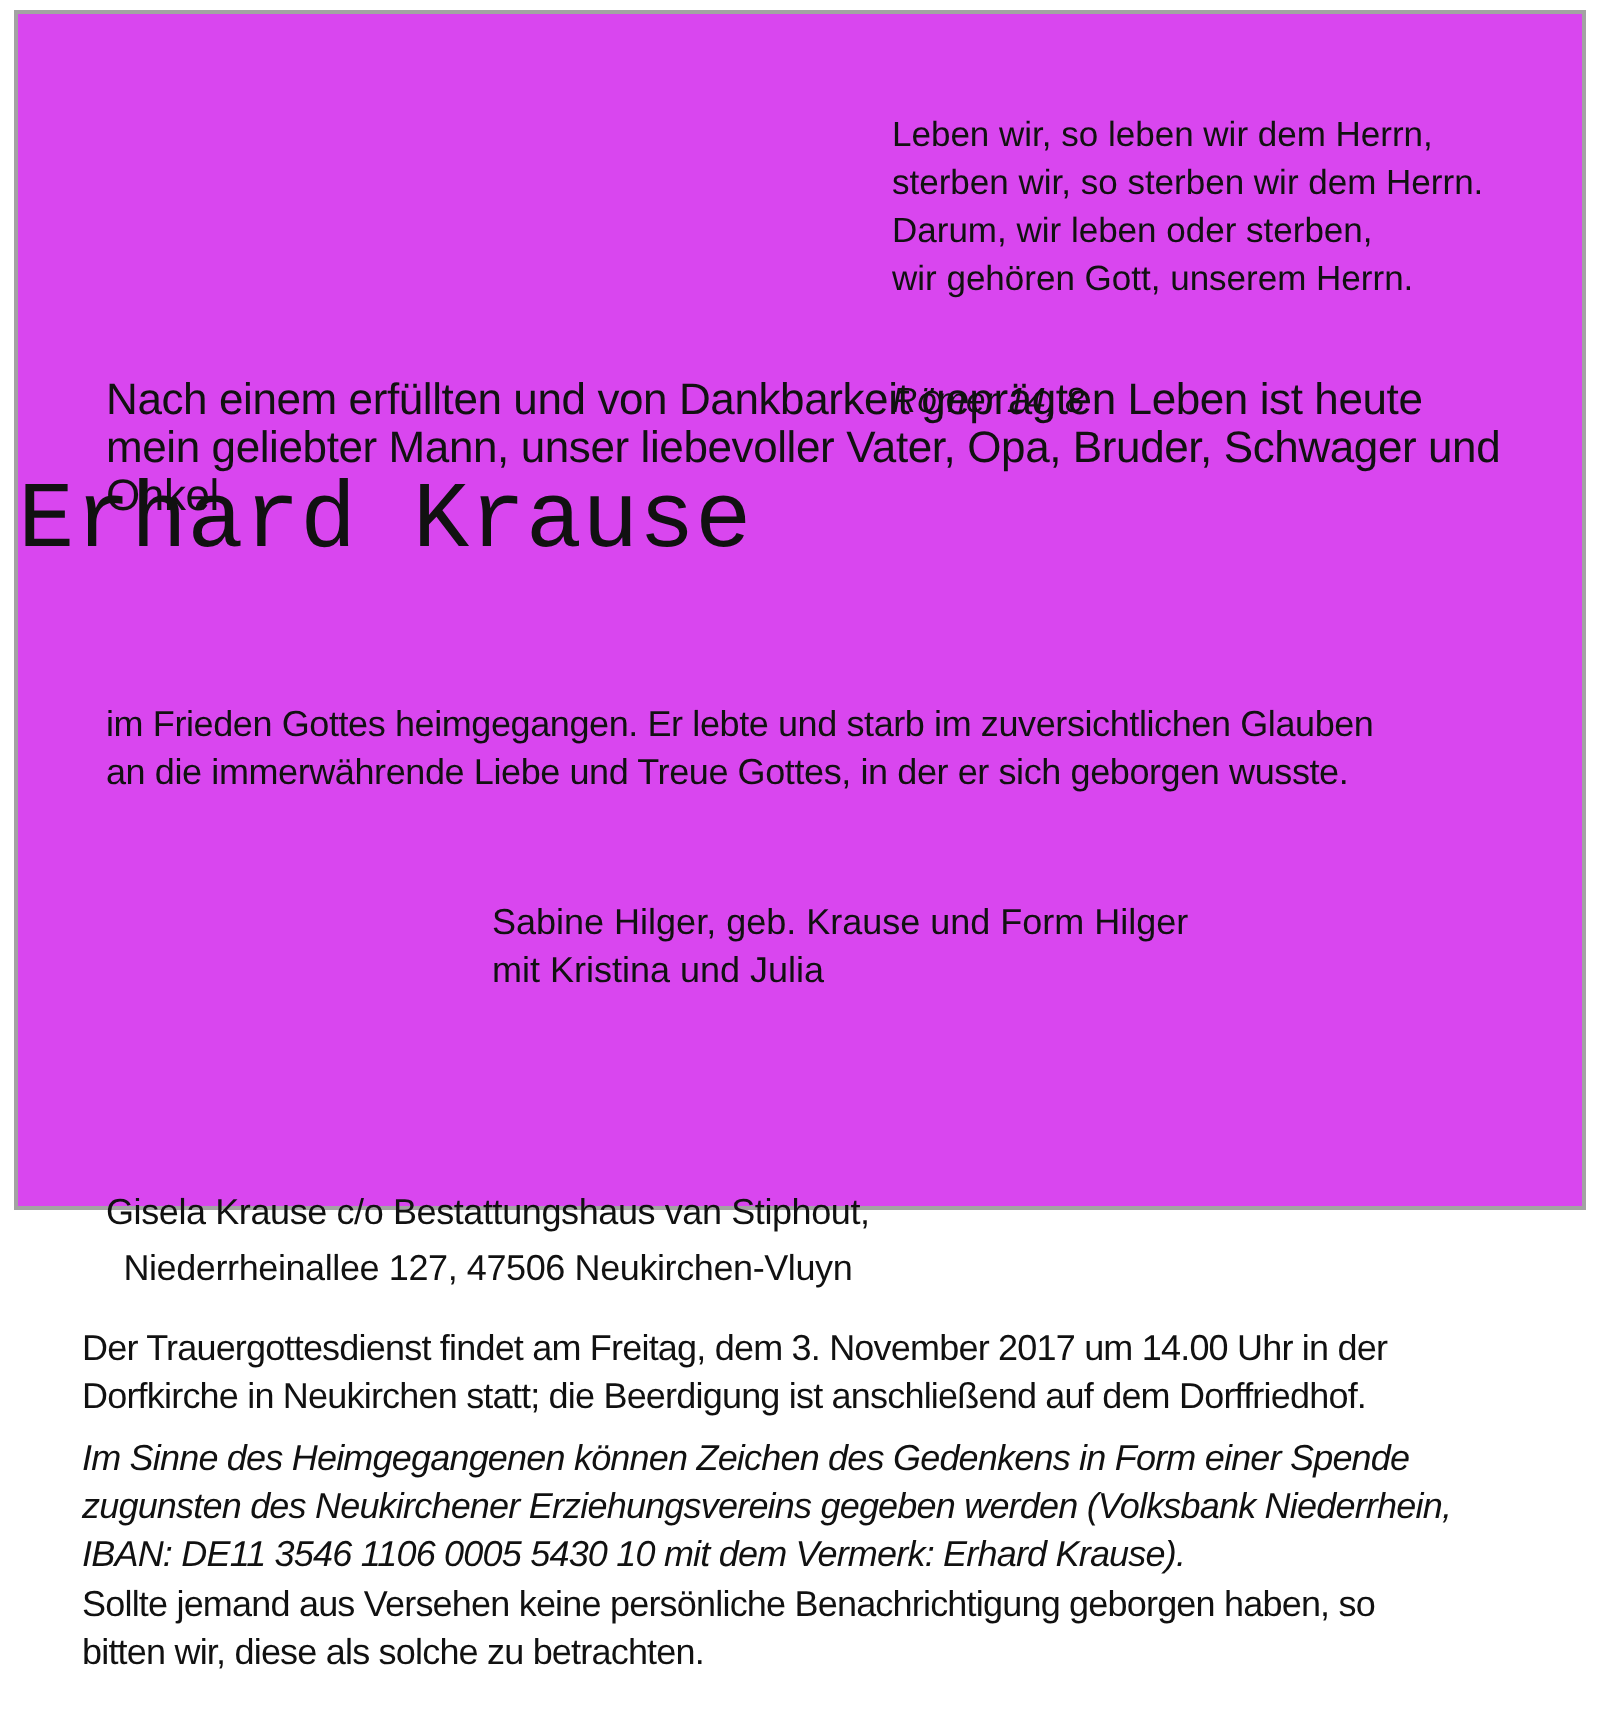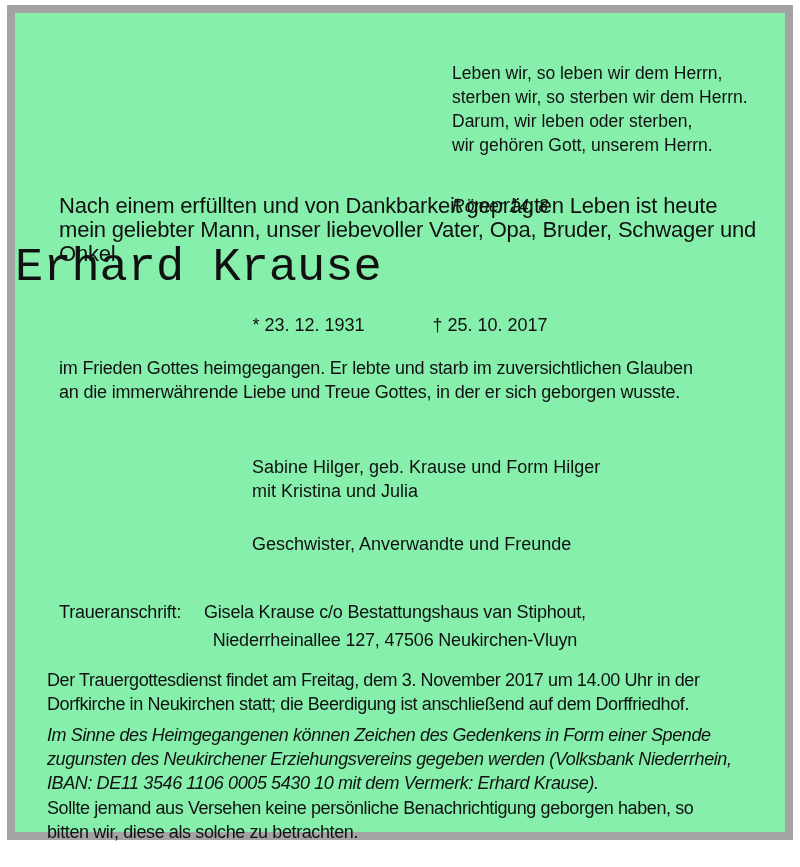--- a/index.html
+++ b/index.html
@@ -16,24 +16,24 @@
     position: relative;
     width: 800px;
     height: 867px;
     background: #ffffff;
   }
   .frame {
     position: absolute;
     left: 7px;
     top: 5px;
     width: 786px;
-    height: 835px;
-    border: 8px solid #a3a3a3;
+    height: 600px;
+    border: 2px solid #a3a3a3;
     box-sizing: border-box;
-    background: #86efac;
+    background: #d946ef;
   }
   .block { position: absolute; white-space: pre-line; }
 
   .epigraph {
     left: 437px;
     top: 24px;
     width: 306px;
     font-size: 17.5px;
     line-height: 24px;
   }
@@ -132,36 +132,30 @@
 Darum, wir leben oder sterben,
 wir gehören Gott, unserem Herrn.</div>
       <div class="epigraph-source">Römer 14, 8</div>
     </div>
 
     <div class="block intro">Nach einem erfüllten und von Dankbarkeit geprägten Leben ist heute
 mein geliebter Mann, unser liebevoller Vater, Opa, Bruder, Schwager und Onkel</div>
 
     <div class="block name">Erhard Krause</div>
 
-    <div class="block dates">
-      <span>* 23. 12. 1931</span>
-      <span>† 25. 10. 2017</span>
-    </div>
 
     <div class="block faith">im Frieden Gottes heimgegangen. Er lebte und starb im zuversichtlichen Glauben
 an die immerwährende Liebe und Treue Gottes, in der er sich geborgen wusste.</div>
 
     <div class="block mourners">
       <p>Sabine Hilger, geb. Krause und Form Hilger
 mit Kristina und Julia</p>
-      <p>Geschwister, Anverwandte und Freunde</p>
     </div>
 
     <div class="block address">
-      <div class="address-label">Traueranschrift:</div>
       <div class="address-value">Gisela Krause c/o Bestattungshaus van Stiphout,
 Niederrheinallee 127, 47506 Neukirchen-Vluyn</div>
     </div>
 
     <div class="block para service">Der Trauergottesdienst findet am Freitag, dem 3. November 2017 um 14.00 Uhr in der
 Dorfkirche in Neukirchen statt; die Beerdigung ist anschließend auf dem Dorffriedhof.</div>
 
     <div class="block para donation">Im Sinne des Heimgegangenen können Zeichen des Gedenkens in Form einer Spende
 zugunsten des Neukirchener Erziehungsvereins gegeben werden (Volksbank Niederrhein,
 IBAN: DE11 3546 1106 0005 5430 10 mit dem Vermerk: Erhard Krause).</div>

